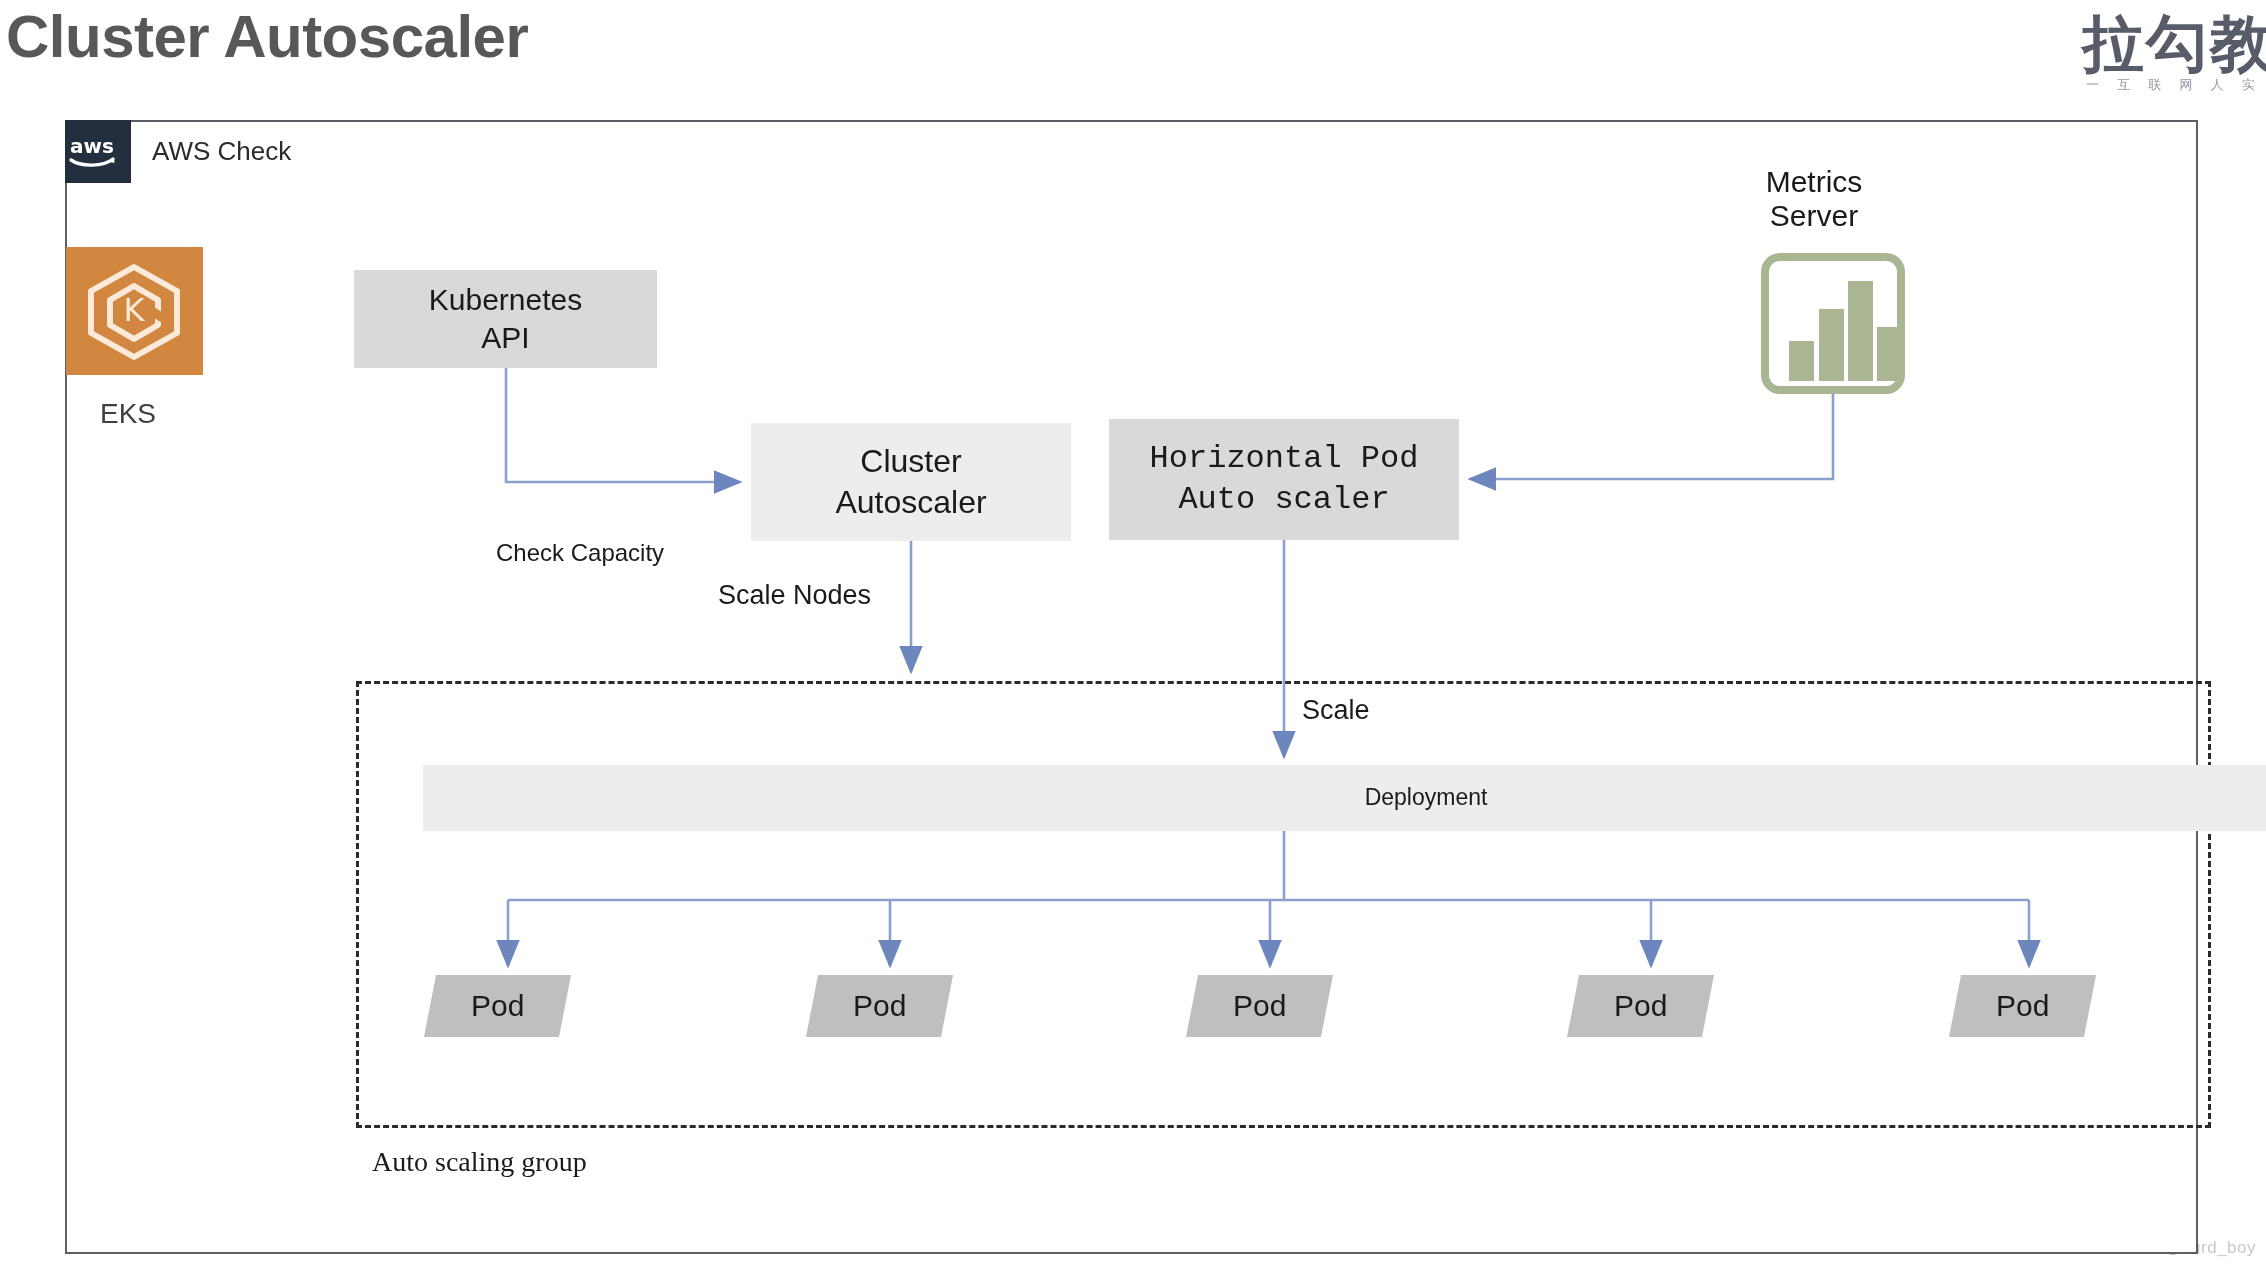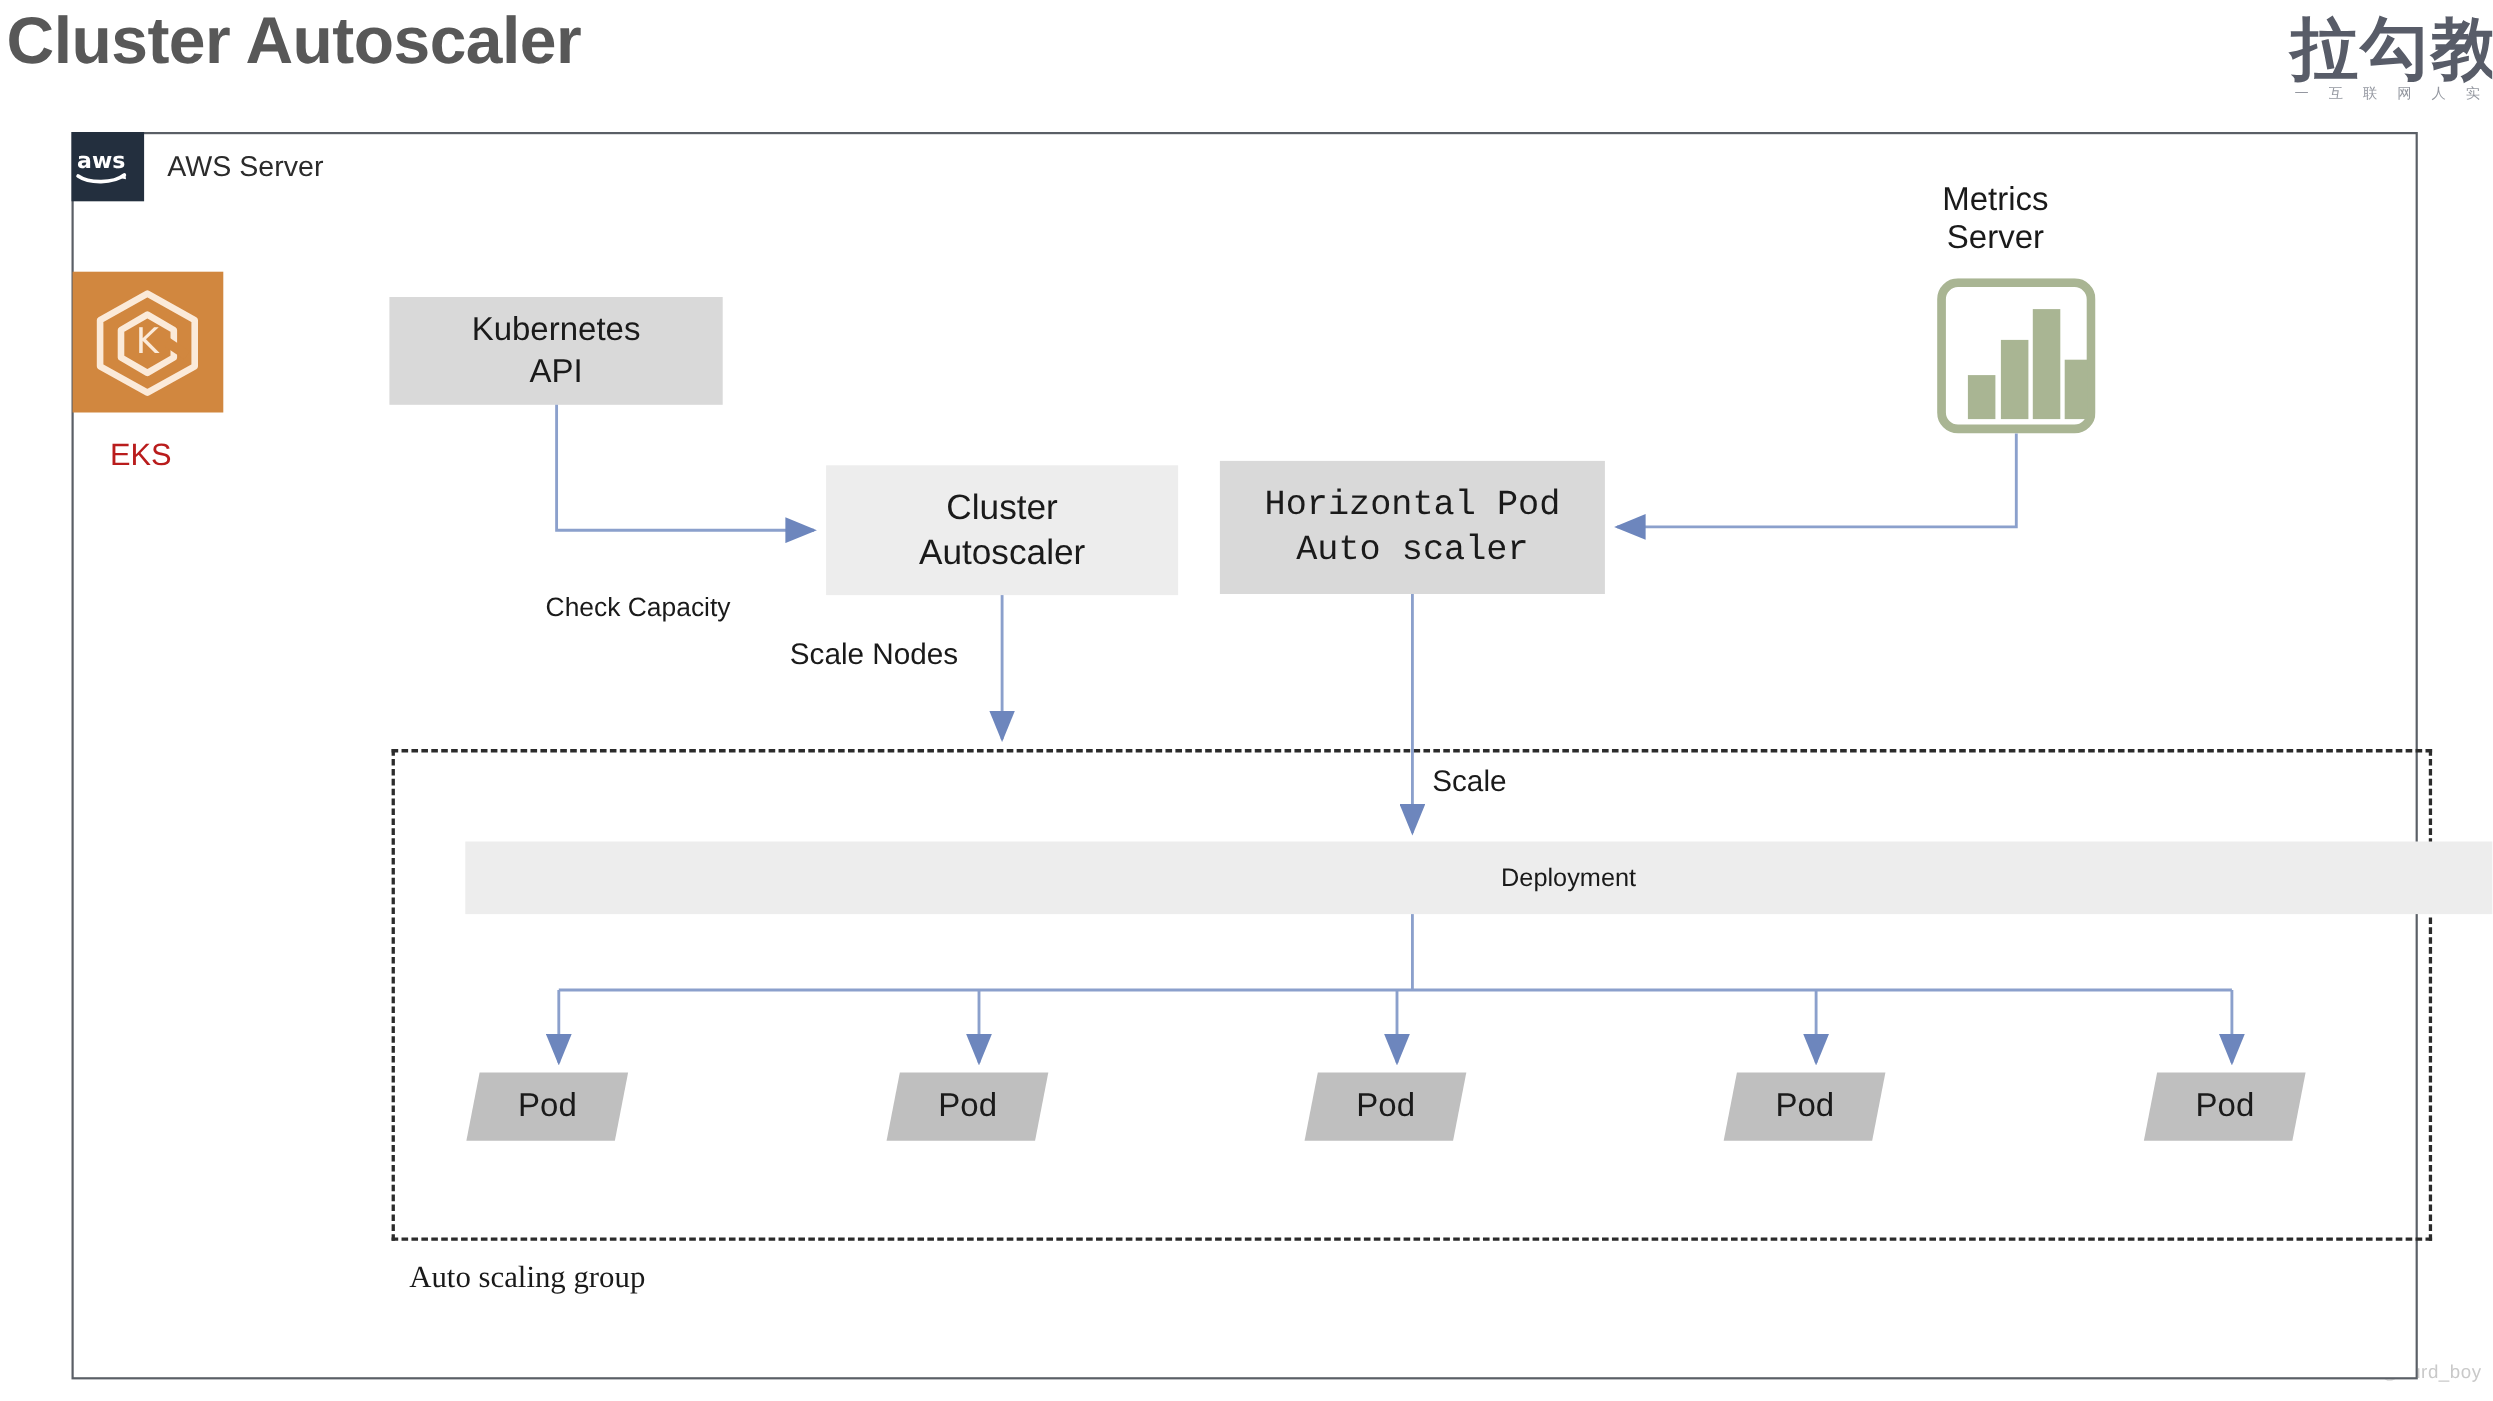--- a/index.html
+++ b/index.html
@@ -112,21 +112,21 @@
     width: 137px;
     height: 128px;
     background: #d1873f;
   }
   #eks-icon svg { display: block; }
   #eks-label {
     position: absolute;
     left: 100px;
     top: 398px;
     font-size: 28px;
-    color: #b91c1c;
+    color: #404040;
     white-space: nowrap;
   }
 
   
   .proc-box {
     position: absolute;
     box-sizing: border-box;
     display: flex;
     align-items: center;
     justify-content: center;
@@ -245,21 +245,21 @@
 
   <div id="aws-frame"></div>
 
   <div id="aws-badge">
     <svg width="54" height="38" viewBox="0 0 54 38" aria-hidden="true">
       <text x="27" y="20" text-anchor="middle" font-family="DejaVu Sans, sans-serif" font-size="20" font-weight="bold" fill="#ffffff">aws</text>
       <path d="M6 27 C16 34, 38 34, 48 26" stroke="#ffffff" stroke-width="3.4" fill="none" stroke-linecap="round"></path>
       <path d="M45 29 L49 25 L49.5 30 Z" fill="#ffffff"></path>
     </svg>
   </div>
-  <div id="aws-cloud-label">AWS Server</div>
+  <div id="aws-cloud-label">AWS Check</div>
 
   <div id="eks-icon">
     <svg width="137" height="128" viewBox="0 0 137 128" aria-hidden="true">
       <g fill="none" stroke="#fbead9" stroke-width="6" stroke-linejoin="round" stroke-linecap="round">
         <path d="M68 20 L111 44 L111 86 L68 110 L25 86 L25 44 Z"></path>
         <path d="M68 39 L92 53 L92 78 L68 92 L44 78 L44 53 Z"></path>
       </g>
       <text x="68" y="74" text-anchor="middle" font-family="DejaVu Sans, sans-serif" font-size="32" fill="#fbead9">K</text>
       <path d="M86 64 L104 76" stroke="#d1873f" stroke-width="9" fill="none"></path>
     </svg>

